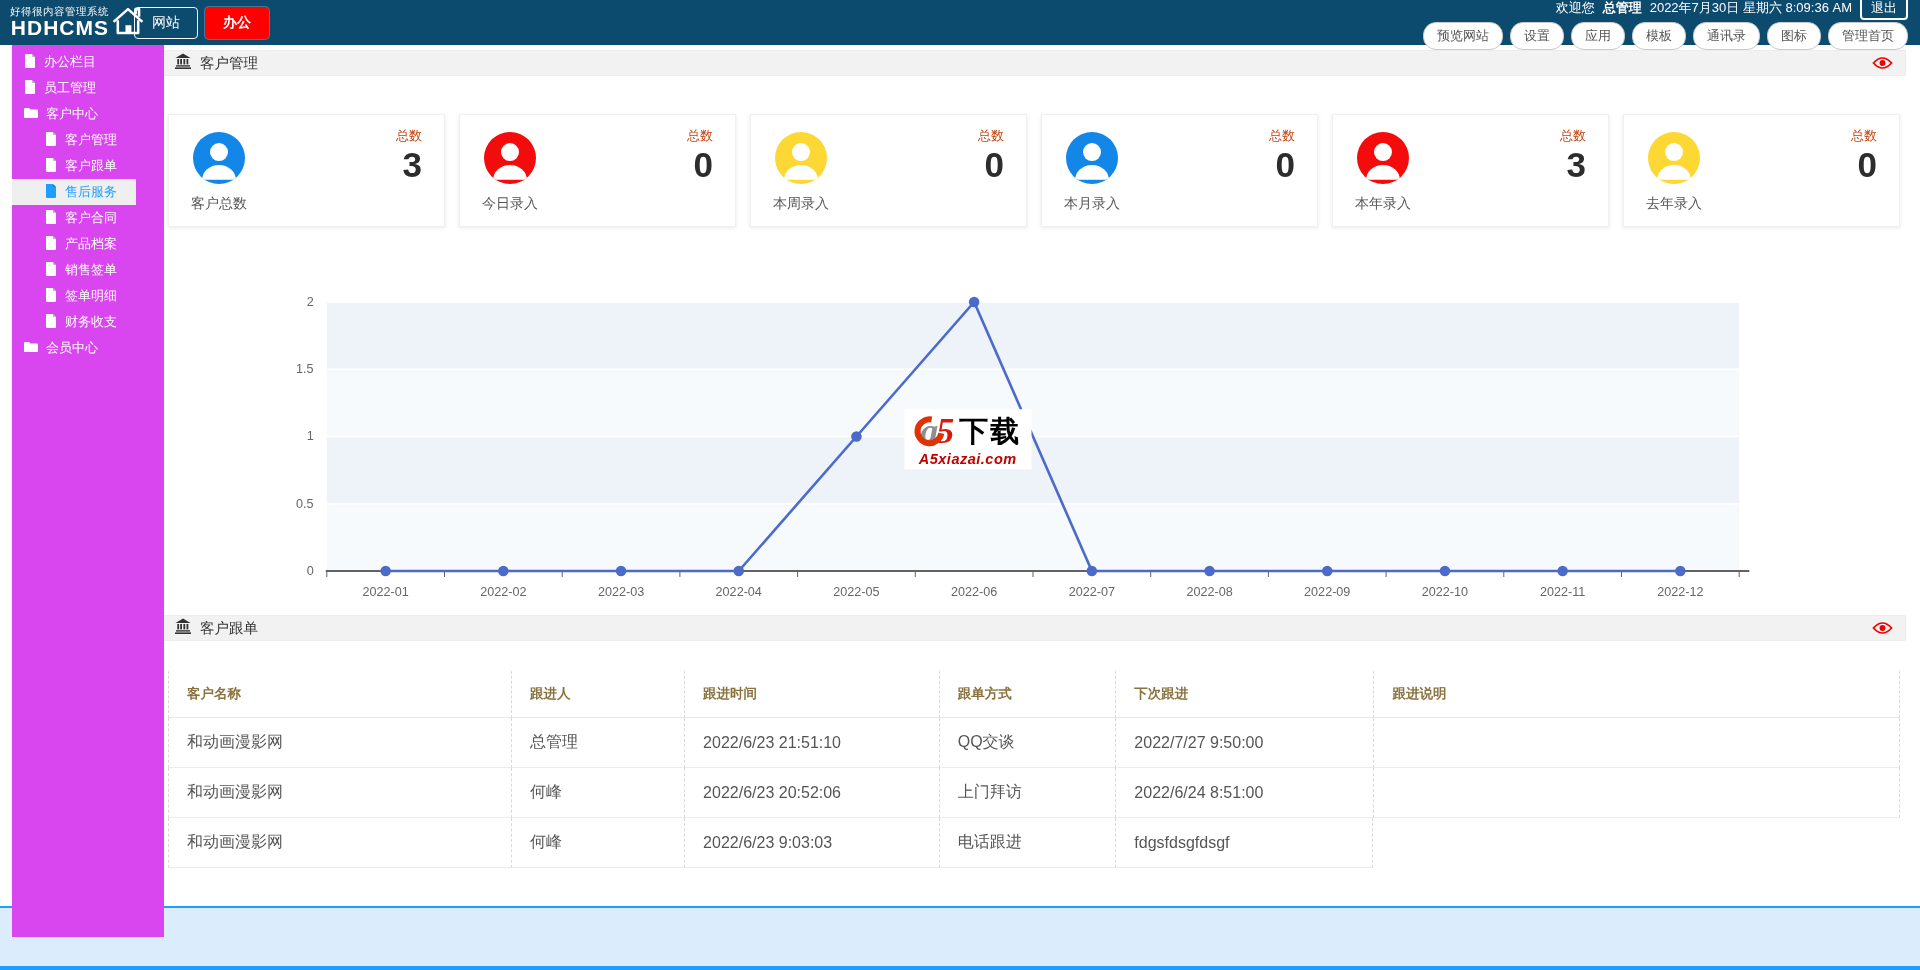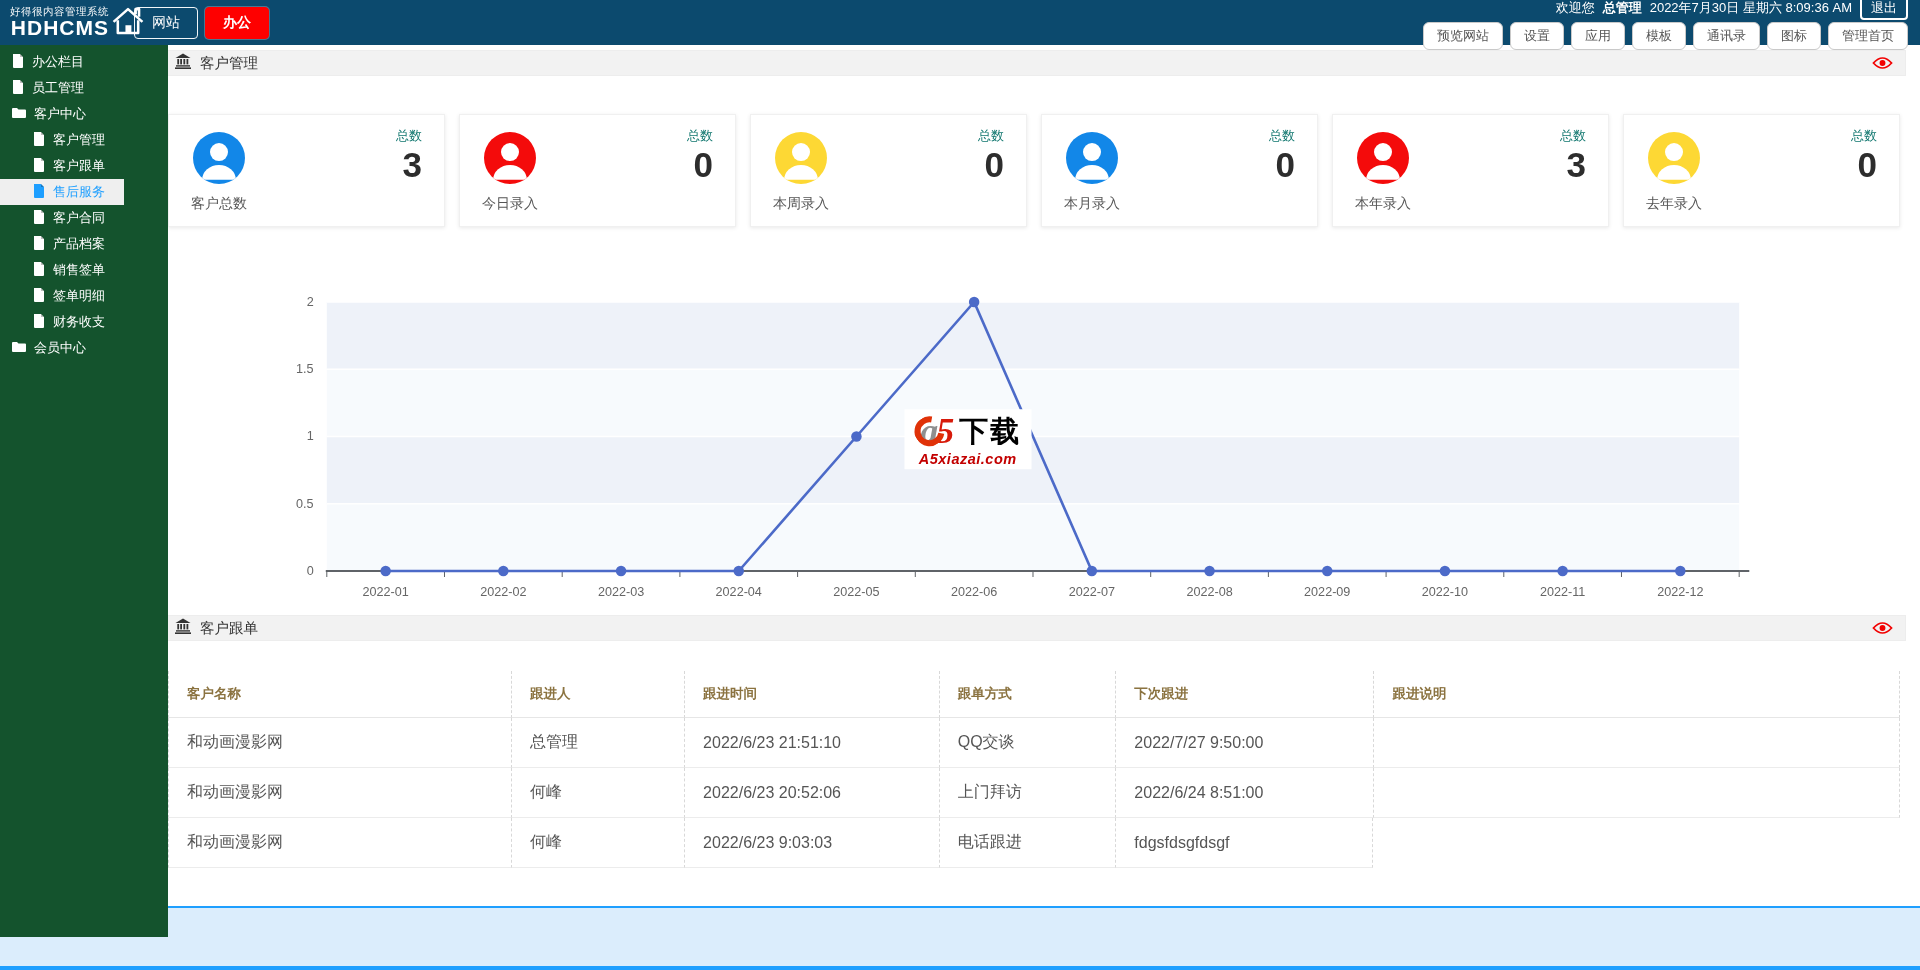--- a/index.html
+++ b/index.html
@@ -14,43 +14,43 @@
   .logo-main { font-size:21px; font-weight:bold; letter-spacing:1px;text-align:right; }
   .logo-house { flex:none; margin-left:-2px; }
   .tabs { display:flex; gap:7px; margin-left:-18px; }
   .tab { height:32px; padding:0 17px; display:flex; align-items:center; color:#fff; font-size:14px; border-radius:4px; border:1px solid rgba(255,255,255,.95); background:transparent; cursor:pointer; }
   .tab.red { background:#fe0000; border-color:#fe0000; font-weight:bold; box-shadow:0 0 0 1px rgba(255,255,255,.25); }
   .top-right { margin-left:auto; display:flex; flex-direction:column; align-items:flex-end; padding-right:12px; gap:2px; }
   .welcome-row { display:flex; align-items:center; gap:8px; color:#fff; font-size:13px; margin-top:1px; }
   .welcome-row b { font-weight:bold; }
   .logout-btn { border:2px solid #fff; border-radius:4px; color:#fff; background:transparent; font-size:13px; padding:1px 9px; cursor:pointer; }
   .navbtns { display:flex; gap:7px; }
-  .navbtn { background:#fff; border:1px solid #c9c9c9; border-radius:6px; color:#555; font-size:13px; padding:4px 13px; cursor:pointer; white-space:nowrap; }
-
-  
-  .sidebar { position:absolute; top:45px; left:0; width:168px; height:892px; background:#14532d; z-index:5; padding-top:4px; }
+  .navbtn { background:#fff; border:1px solid #c9c9c9; border-radius:13px; color:#555; font-size:13px; padding:4px 13px; cursor:pointer; white-space:nowrap; }
+
+  
+  .sidebar { position:absolute; top:45px; left:12px; width:152px; height:892px; background:#d946ef; z-index:5; padding-top:4px; }
   .side-list { list-style:none; }
   .side-item { display:flex; align-items:center; gap:8px; height:26px; color:#fff; font-size:13px; cursor:pointer; padding-left:12px; }
   .side-item.lv2 { padding-left:33px; }
   .side-item.active { background:#efefef; color:#1e9fff; width:124px; }
   .side-item svg { flex:none; }
 
   
   .shell { position:absolute; top:45px; left:152px; width:1768px; height:861px; background:#fff; overflow:hidden; padding:5px 14px 0 10px; }
   .panel-head { height:26px; background:#f2f2f2; border:1px solid #ededed; display:flex; align-items:center; gap:9px; padding:0 12px; position:relative; }
   .panel-title { font-size:14.5px; color:#333; }
   .eye-btn { position:absolute; right:12px; top:5px; cursor:pointer; background:none; border:none; line-height:0; }
 
   
   .cards { display:flex; gap:14px; margin:38px 6px 0 6px; }
   .card { flex:1; height:113px; background:#fff; border:1px solid #f0f0f0; box-shadow:0 1px 4px rgba(0,0,0,.09); position:relative; }
   .card-icon { position:absolute; left:24px; top:17px; }
   .card-label { position:absolute; left:22px; bottom:13px; font-size:14px; color:#555; }
   .card-right { position:absolute; right:22px; top:12px; text-align:right; }
-  .card-total { font-size:13px; color:#0f766e; }
+  .card-total { font-size:13px; color:#c2410c; }
   .card-value { font-size:35px; font-weight:bold; color:#2d2d2d; line-height:1.15; }
 
   
   .chart-wrap { position:relative; margin-top:42px; }
   .chart-wrap svg.main-chart { display:block; width:100%; height:340px; }
   .watermark { position:absolute; left:46.2%; top:170px; transform:translate(-50%,-50%); background:#fff; padding:4px 10px 2px 10px; text-align:center; line-height:1; }
   .wm-top { display:flex; align-items:center; justify-content:center; }
   .wm-ring { width:30px; height:30px; border:6px solid #e03208; border-radius:50%; border-right-color:transparent; transform:rotate(-35deg); margin-right:-24px; }
   .wm-a { font-size:36px; font-weight:bold; font-style:italic; color:#8f8f8f; font-family:"Liberation Serif","DejaVu Serif",serif; }
   .wm-5 { font-size:36px; font-weight:bold; font-style:italic; color:#d71a0a; font-family:"Liberation Serif","DejaVu Serif",serif; margin-left:-2px; }

